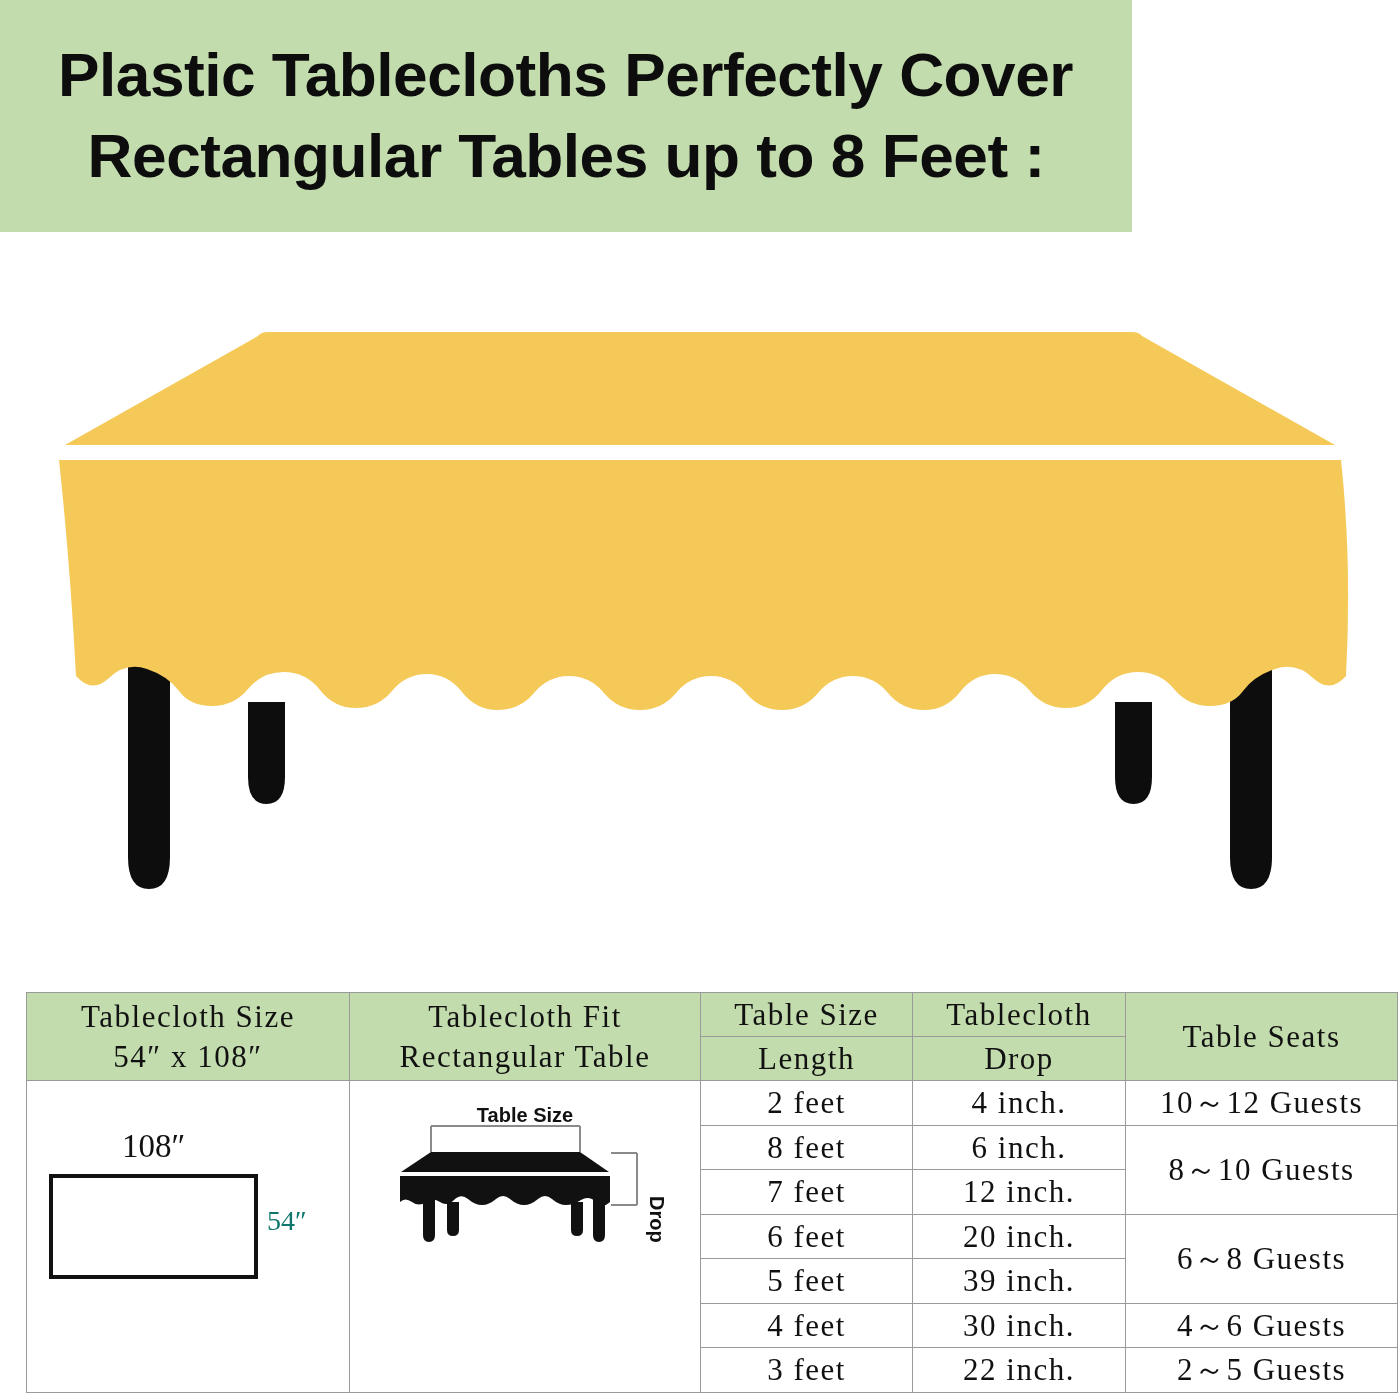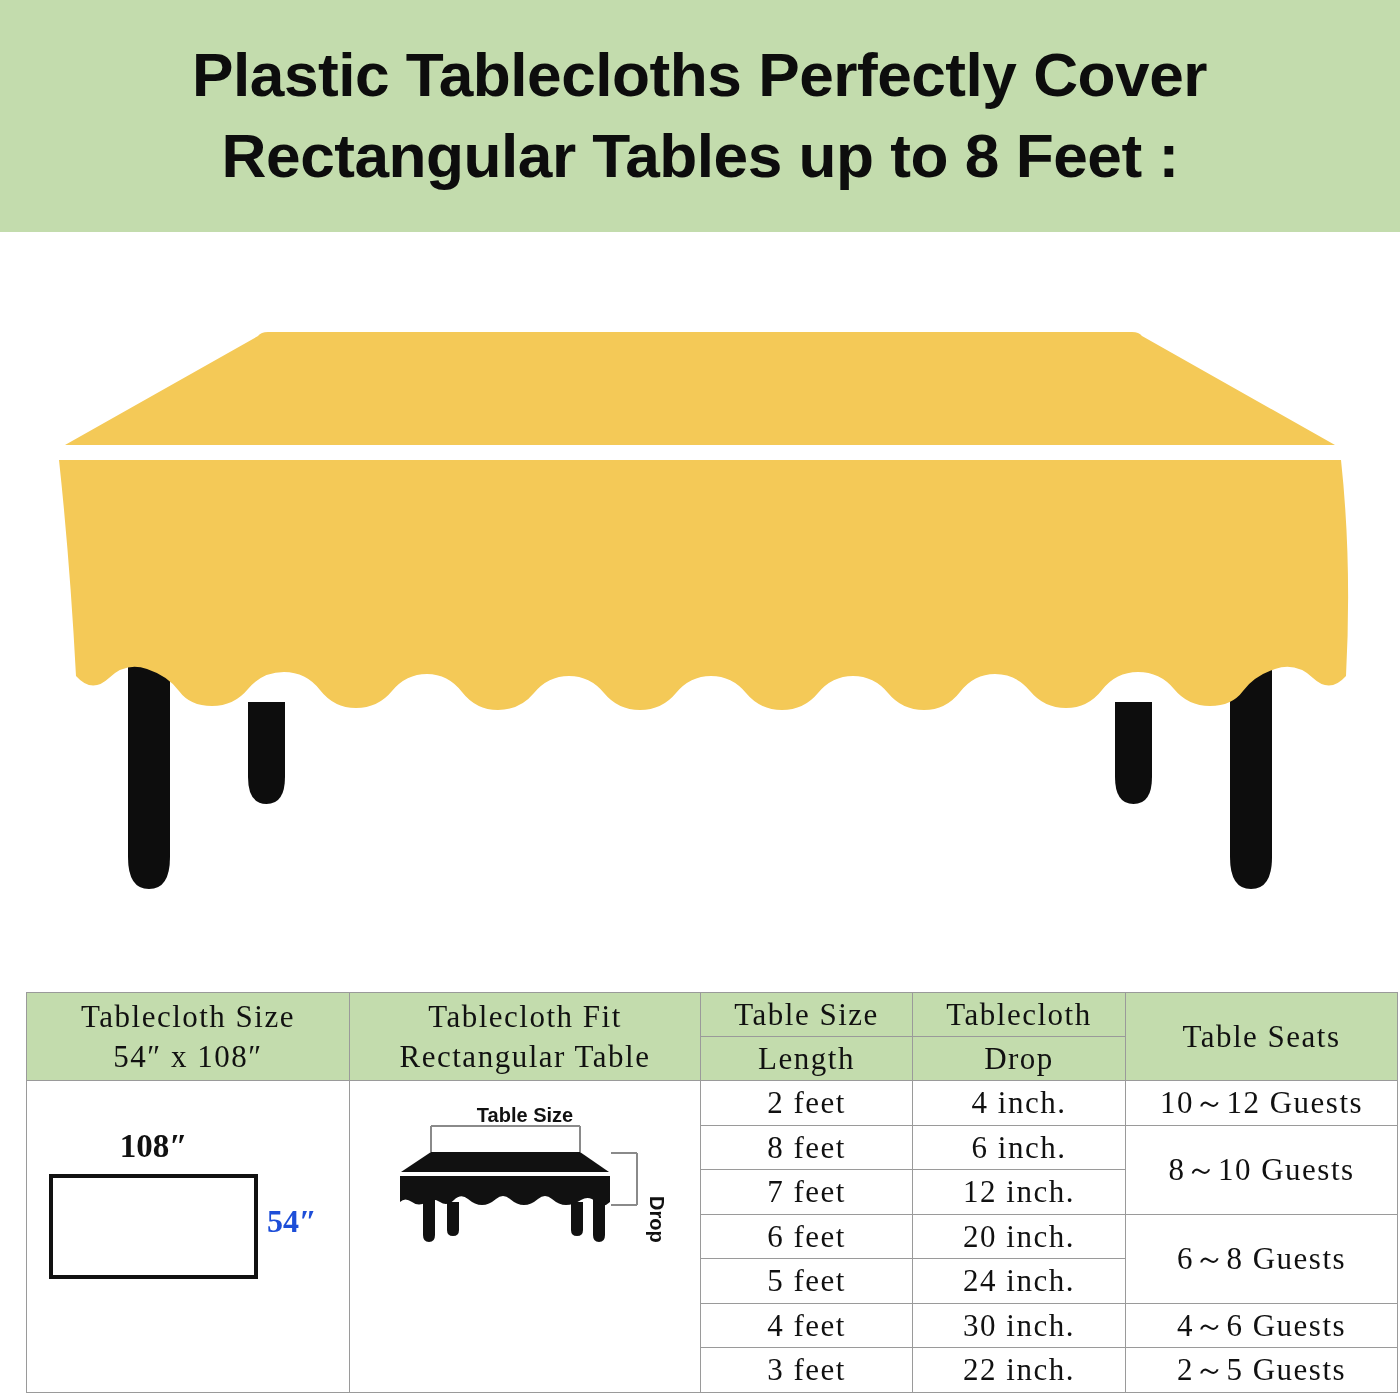--- a/index.html
+++ b/index.html
@@ -13,21 +13,21 @@
     height: 1400px;
     background: #ffffff;
     overflow: hidden;
     font-family: "Liberation Serif", "DejaVu Serif", serif;
   }
 
   
   #banner {
     position: absolute;
     left: 0; top: 0;
-    width: 1400px;
+    width: 1132px;
     height: 232px;
     background: #c3dcad;
     display: flex;
     flex-direction: column;
     align-items: center;
     justify-content: center;
   }
   .banner-line {
     font-family: "Liberation Sans", "DejaVu Sans", sans-serif;
     font-weight: bold;
@@ -94,21 +94,20 @@
     position: relative;
     height: 305px;
     background: #ffffff;
   }
 
   
   .cloth-dia {
     position: relative;
     width: 100%;
     height: 305px;
-    font-weight: bold;
   }
   .cloth-rect {
     position: absolute;
     left: 22px;
     top: 90px;
     width: 209px;
     height: 105px;
     border: 4px solid #111111;
     background: #ffffff;
     box-sizing: border-box;
@@ -121,23 +120,23 @@
     text-align: center;
     font-size: 33px;
     line-height: 44px;
     color: #111111;
     letter-spacing: 0;
   }
   .cloth-lbl-right {
     position: absolute;
     left: 240px;
     top: 115px;
-    font-size: 32px;
+    font-size: 28px;
     line-height: 44px;
-    color: #1d4ed8;
+    color: #0f766e;
     letter-spacing: 0;
   }
 
   
   .table-dia {
     position: relative;
     width: 100%;
     height: 305px;
   }
   .table-dia svg {
@@ -326,21 +325,21 @@
       </tr>
 
       <tr>
         <td>6 feet</td>
         <td>20 inch.</td>
         <td rowspan="2">6～8 Guests</td>
       </tr>
 
       <tr>
         <td>5 feet</td>
-        <td>24 inch.</td>
+        <td>39 inch.</td>
       </tr>
 
       <tr>
         <td>4 feet</td>
         <td>30 inch.</td>
         <td rowspan="1">4～6 Guests</td>
       </tr>
 
       <tr>
         <td>3 feet</td>

